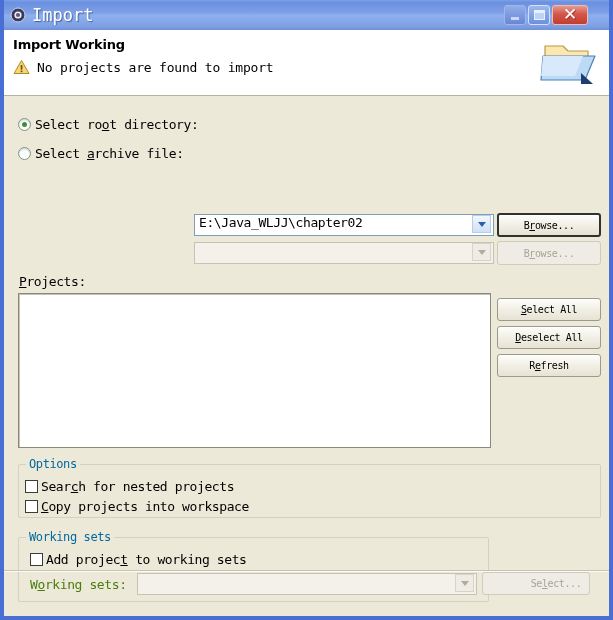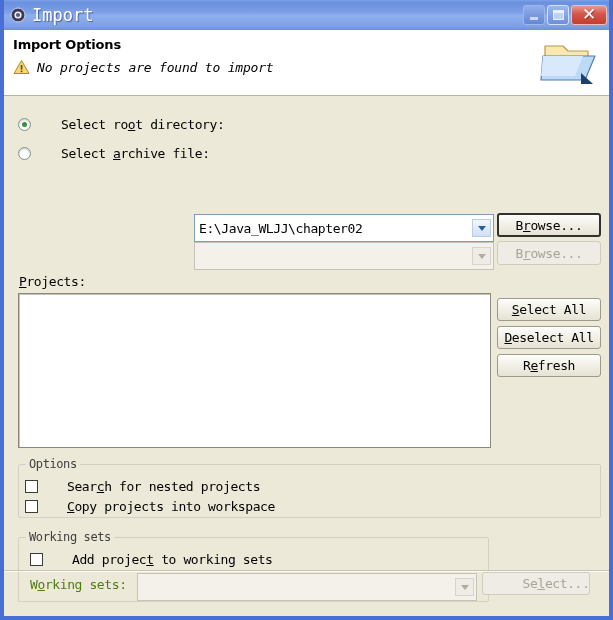--- a/index.html
+++ b/index.html
@@ -24,21 +24,21 @@
   }
 
   
   .titlebar {
     height: 30px;
     background: linear-gradient(to bottom,
         #7da2e8 0%, #6a90e0 8%, #7f9fe6 42%,
         #8fb0ee 52%, #7e9fe4 88%, #6f8fd8 100%);
     display: flex;
     align-items: center;
-    padding: 0 0 0 6px;
+    padding: 0 19px 0 6px;
     position: relative;
     box-sizing: border-box;
   }
   .title-icon {
     width: 16px; height: 16px;
     margin-right: 6px;
     flex: 0 0 auto;
     position: relative;
   }
   .title-text {
@@ -108,21 +108,20 @@
     font-family: "DejaVu Sans", sans-serif;
     font-weight: bold;
     font-size: 13px;
     color: #000000;
     letter-spacing: -0.2px;
   }
   .header-msg-row {
     display: flex;
     align-items: center;
     margin-top: 7px;
-    font-style: italic;
   }
   .warn-icon { width: 17px; height: 16px; position: relative; flex: 0 0 auto; }
   .header-msg {
     font-size: 13px;
     font-family: "DejaVu Sans Mono", monospace;
     color: #000000;
     margin-left: 7px;
     letter-spacing: -0.2px;
   }
   .header-folder {
@@ -138,21 +137,20 @@
     position: relative;
     padding: 0;
     height: calc(100% - 96px);
     box-sizing: border-box;
   }
 
   .row {
     display: flex;
     align-items: center;
     position: absolute;
-    gap: 26px;
   }
 
   .radio-label, .cb-label, .plain-label {
     font-size: 13px;
     font-family: "DejaVu Sans Mono", monospace;
     color: #000000;
     letter-spacing: -0.4px;
     white-space: nowrap;
   }
   .disabled-text { color: #4d7c0f; }
@@ -181,26 +179,26 @@
     width: 13px; height: 13px;
     box-sizing: border-box;
     background: #ffffff;
     border: 1px solid #3b3b3b;
     flex: 0 0 auto;
     margin-right: 3px;
   }
 
   
   .combo {
-    height: 28px;
+    height: 22px;
     box-sizing: border-box;
     border: 1px solid #7f9db9;
     background: #ffffff;
     display: flex;
-    align-items: center;
+    align-items: flex-start;
     position: relative;
   }
   .combo .val {
     flex: 1 1 auto;
     padding-left: 4px;
     font-size: 13px;
     font-family: "DejaVu Sans Mono", monospace;
     color: #000000;
     letter-spacing: -0.4px;
     white-space: nowrap;
@@ -228,21 +226,21 @@
   .combo.disabled .arrowbox { background: #eeece4; border-color: #d7d3c6; }
   .combo.disabled .chev { border-top-color: #b0aca0; }
 
   
   .btn {
     box-sizing: border-box;
     height: 23px;
     background: linear-gradient(to bottom, #fdfdfb 0%, #f2f0e6 48%, #e6e3d4 100%);
     border: 1px solid #9d9a8c;
     border-radius: 3px;
-    font-size: 13px;
+    font-size: 10px;
     font-family: "DejaVu Sans Mono", monospace;
     color: #000000;
     letter-spacing: -0.4px;
     display: flex;
     align-items: center;
     justify-content: center;
     white-space: nowrap;
     box-shadow: inset 0 1px 0 #ffffff;
   }
   .btn.default {
@@ -273,21 +271,21 @@
     border-radius: 2px;
   }
   .group-title {
     position: absolute;
     top: -8px;
     left: 7px;
     background: #ece9d8;
     padding: 0 3px;
     font-size: 12px;
     font-family: "DejaVu Sans Mono", monospace;
-    color: #404040;
+    color: #0369a1;
     letter-spacing: -0.4px;
     white-space: nowrap;
   }
 
   .sep {
     position: absolute;
     left: 0; right: 0;
     height: 1px;
     background: #c6c2b4;
     box-shadow: 0 1px 0 #fbfaf4;
@@ -316,21 +314,21 @@
       <span class="tb-btn">
           <span class="glyph-max"></span>
         </span>
       <span class="tb-btn close">
           <span class="glyph-close">✕</span>
         </span>
     </span>
   </div>
 
   <div class="header">
-    <div class="header-title">Import Options</div>
+    <div class="header-title">Import Working</div>
     <div class="header-msg-row">
       <span class="warn-icon">
         <svg width="17" height="16" viewBox="0 0 17 16">
           <polygon points="8.5,1.5 16,14.5 1,14.5" fill="#f5d77a" stroke="#b08b1e" stroke-width="1" stroke-linejoin="round"></polygon>
           <rect x="7.7" y="6" width="1.7" height="4.6" fill="#6b5008"></rect>
           <rect x="7.7" y="11.5" width="1.7" height="1.7" fill="#6b5008"></rect>
         </svg>
       </span>
       <span class="header-msg">No projects are found to import</span>
     </div>

